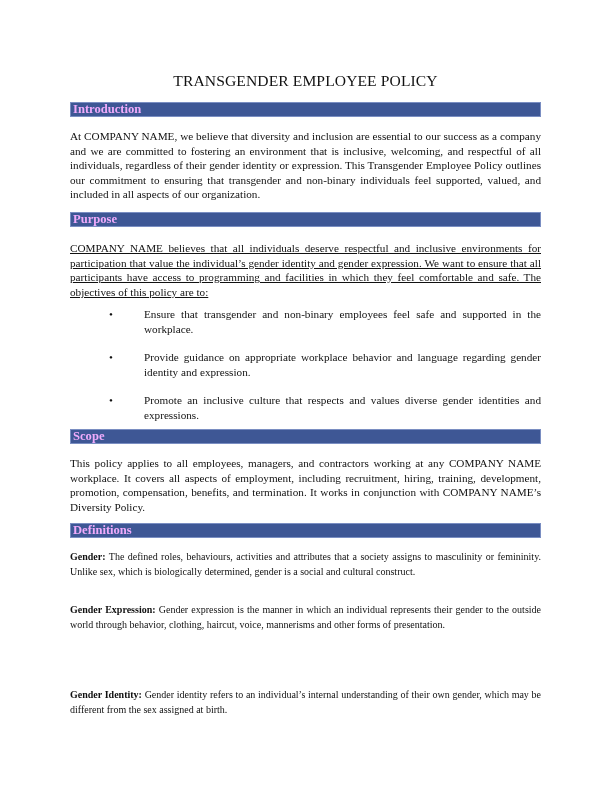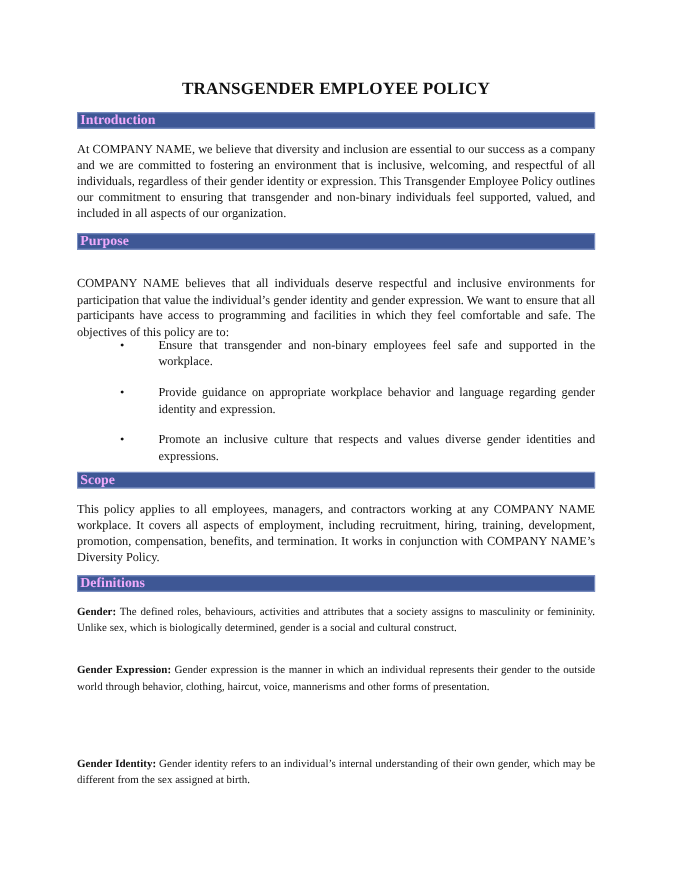--- a/index.html
+++ b/index.html
@@ -1,20 +1,20 @@
 <!DOCTYPE html>
 <html><head>
 <meta charset="utf-8">
 <style>
   html, body { margin: 0; padding: 0; background: #ffffff; }
   body { width: 612px; height: 792px; position: relative; overflow: hidden;
          font-family: "Liberation Serif", "DejaVu Serif", serif; color: #111; }
   .page { position: absolute; left: 70px; top: 0; width: 471px; }
   .title { position: absolute; left: 0; width: 471px; top: 72px; text-align: center;
-           font-weight: bold; font-size: 15.6px; letter-spacing: 0.1px; }
+           font-weight: normal; font-size: 15.6px; letter-spacing: 0.1px; }
   .bar { position: absolute; left: 0; width: 471px; height: 15px;
          background: #3e5795; border: 1px solid #7a8ec2; box-sizing: border-box; }
   .bar span { position: absolute; left: 2px; top: -1px; color: #f0abfc; font-weight: bold;
               font-size: 12.6px; line-height: 15px; }
   .para { position: absolute; left: 0; width: 471px; font-size: 11.2px; line-height: 14.6px;
           text-align: justify; }
   .bullets { position: absolute; left: 0; width: 471px; font-size: 11.2px; line-height: 14.6px; }
   .bullet { position: relative; padding-left: 74px; text-align: justify; margin-bottom: 14px; }
   .bullet .dot { position: absolute; left: 39px; top: 0; }
   .def { position: absolute; left: 0; width: 471px; font-size: 10px; line-height: 14.6px;
@@ -28,21 +28,21 @@
   <div class="title">TRANSGENDER EMPLOYEE POLICY</div>
 
   <div class="bar" style="top: 102px; background: rgb(62, 87, 149);">
     <span>Introduction</span>
   </div>
   <div class="para" style="top:129px;">At COMPANY NAME, we believe that diversity and inclusion are essential to our success as a company and we are committed to fostering an environment that is inclusive, welcoming, and respectful of all individuals, regardless of their gender identity or expression. This Transgender Employee Policy outlines our commitment to ensuring that transgender and non-binary individuals feel supported, valued, and included in all aspects of our organization.</div>
 
   <div class="bar" style="top: 212px; background: rgb(62, 87, 149); padding-left: 48px;">
     <span>Purpose</span>
   </div>
-  <div class="para" style="top:251px;">COMPANY NAME believes that all individuals deserve respectful and inclusive environments for participation that value the individual’s gender identity and gender expression. We want to ensure that all participants have access to programming and facilities in which they feel comfortable and safe. The objectives of this policy are to:</div>
+  <div class="para" style="top:241px;text-decoration:underline;">COMPANY NAME believes that all individuals deserve respectful and inclusive environments for participation that value the individual’s gender identity and gender expression. We want to ensure that all participants have access to programming and facilities in which they feel comfortable and safe. The objectives of this policy are to:</div>
 
   <div class="bullets" style="top:307px;">
     <div class="bullet">
       <span class="dot">•</span>
       <span>Ensure that transgender and non-binary employees feel safe and supported in the workplace.</span>
     </div>
     <div class="bullet">
       <span class="dot">•</span>
       <span>Provide guidance on appropriate workplace behavior and language regarding gender identity and expression.</span>
     </div>

